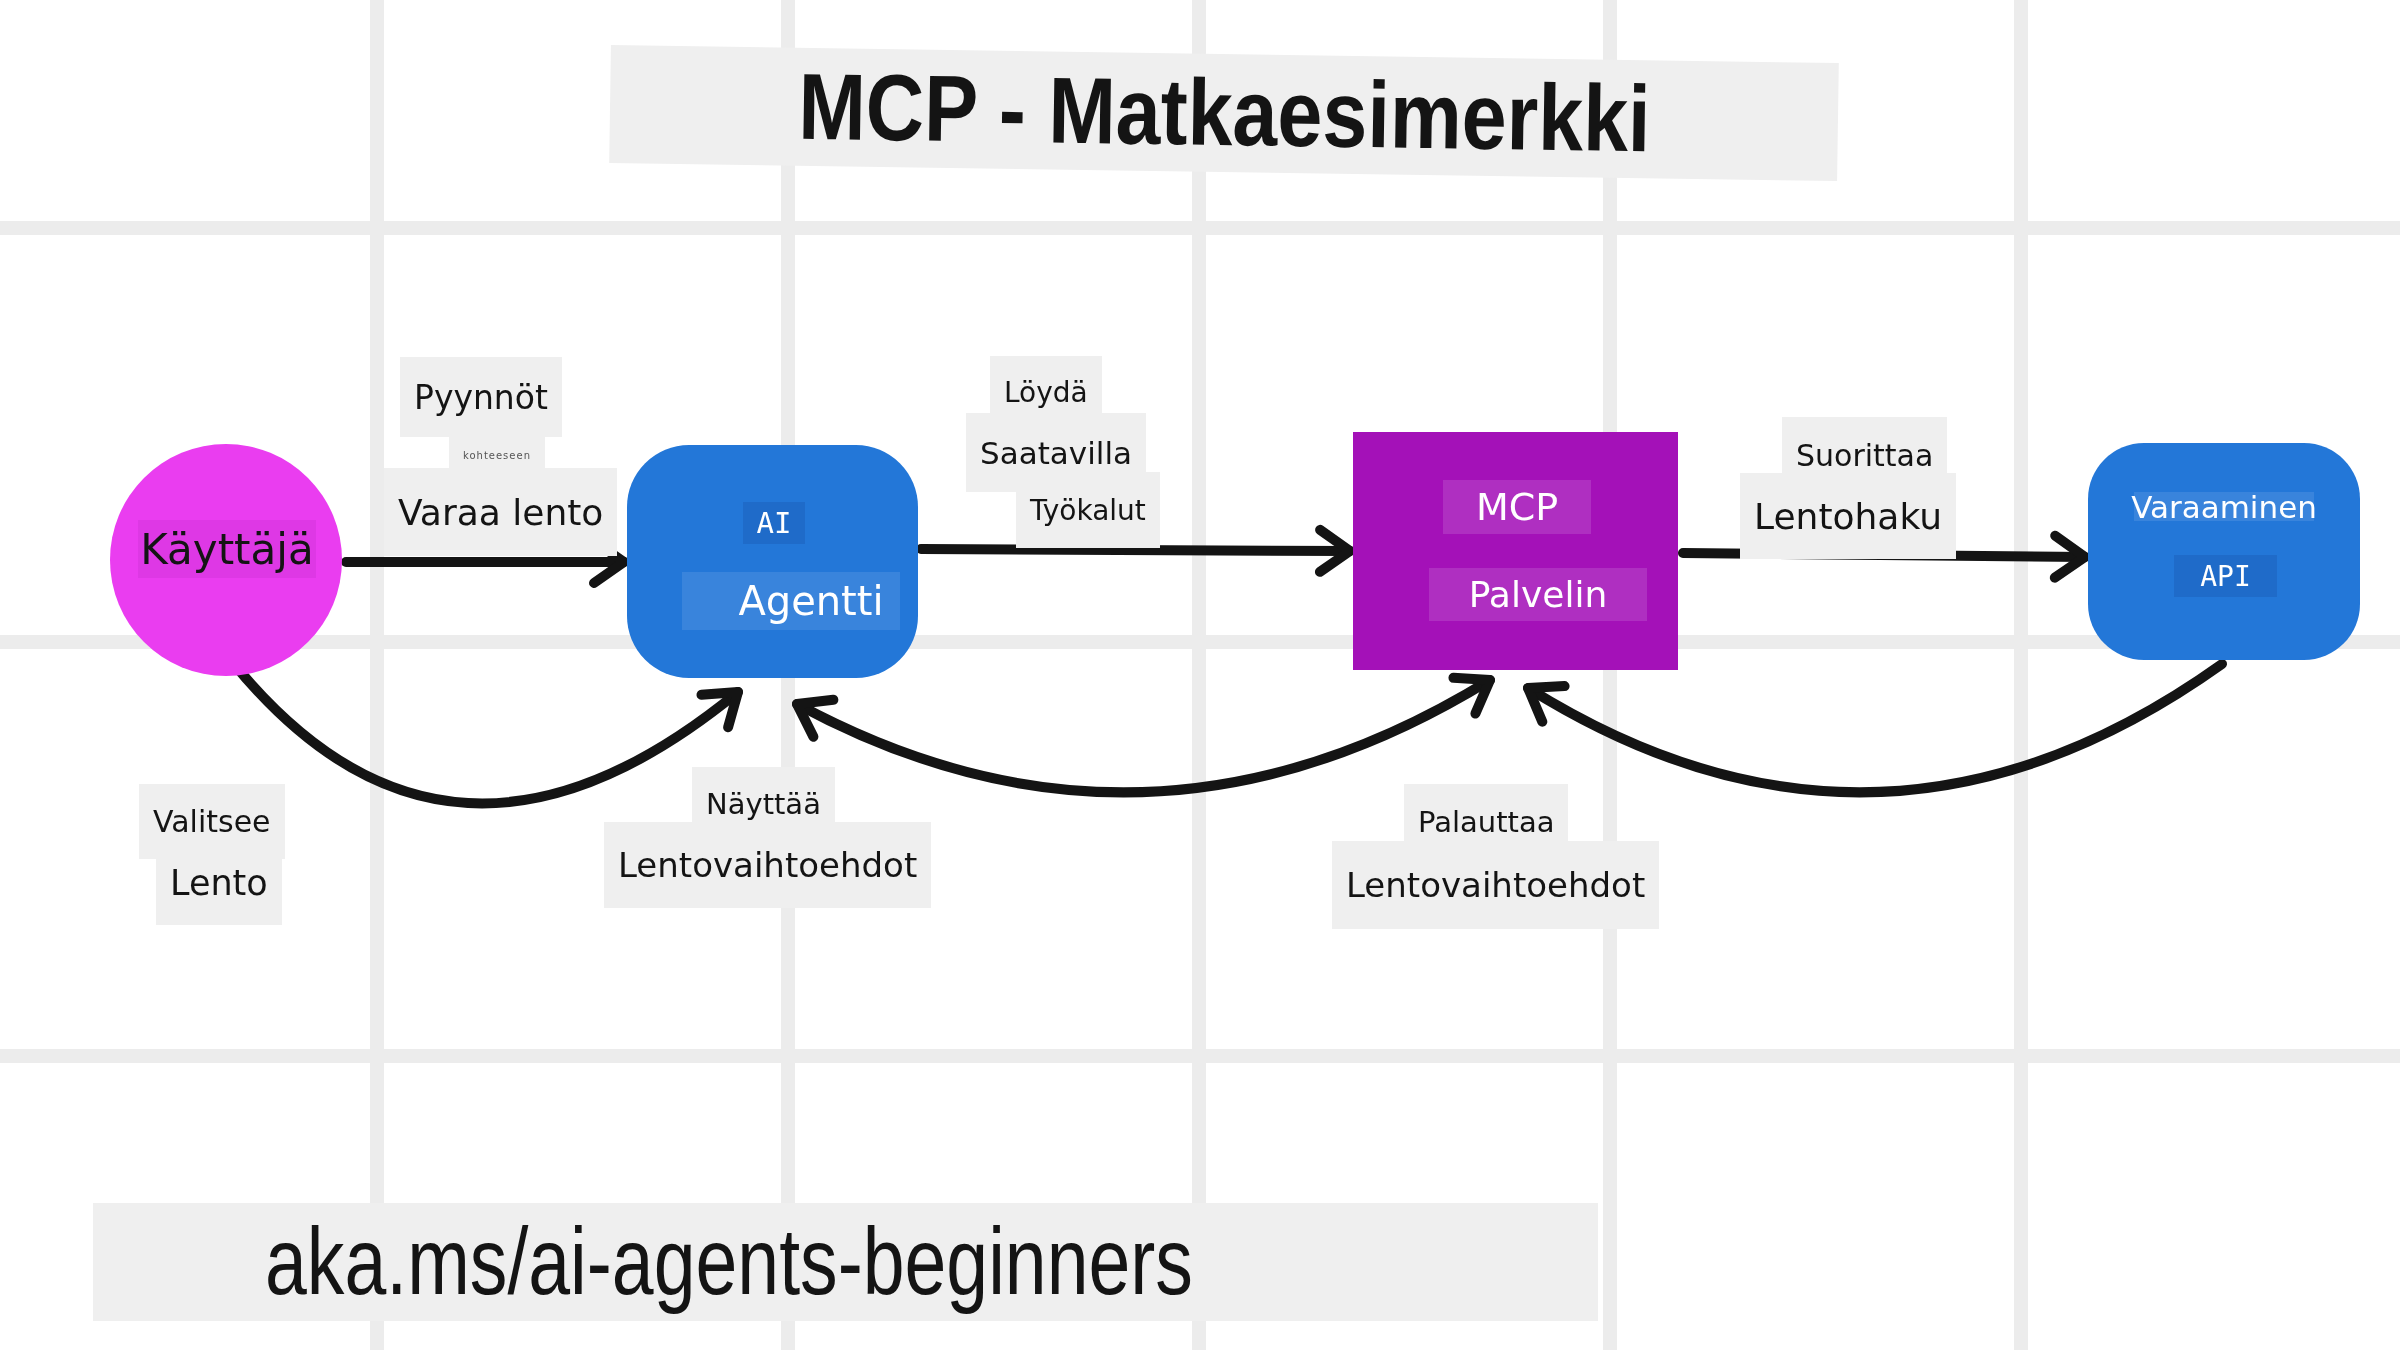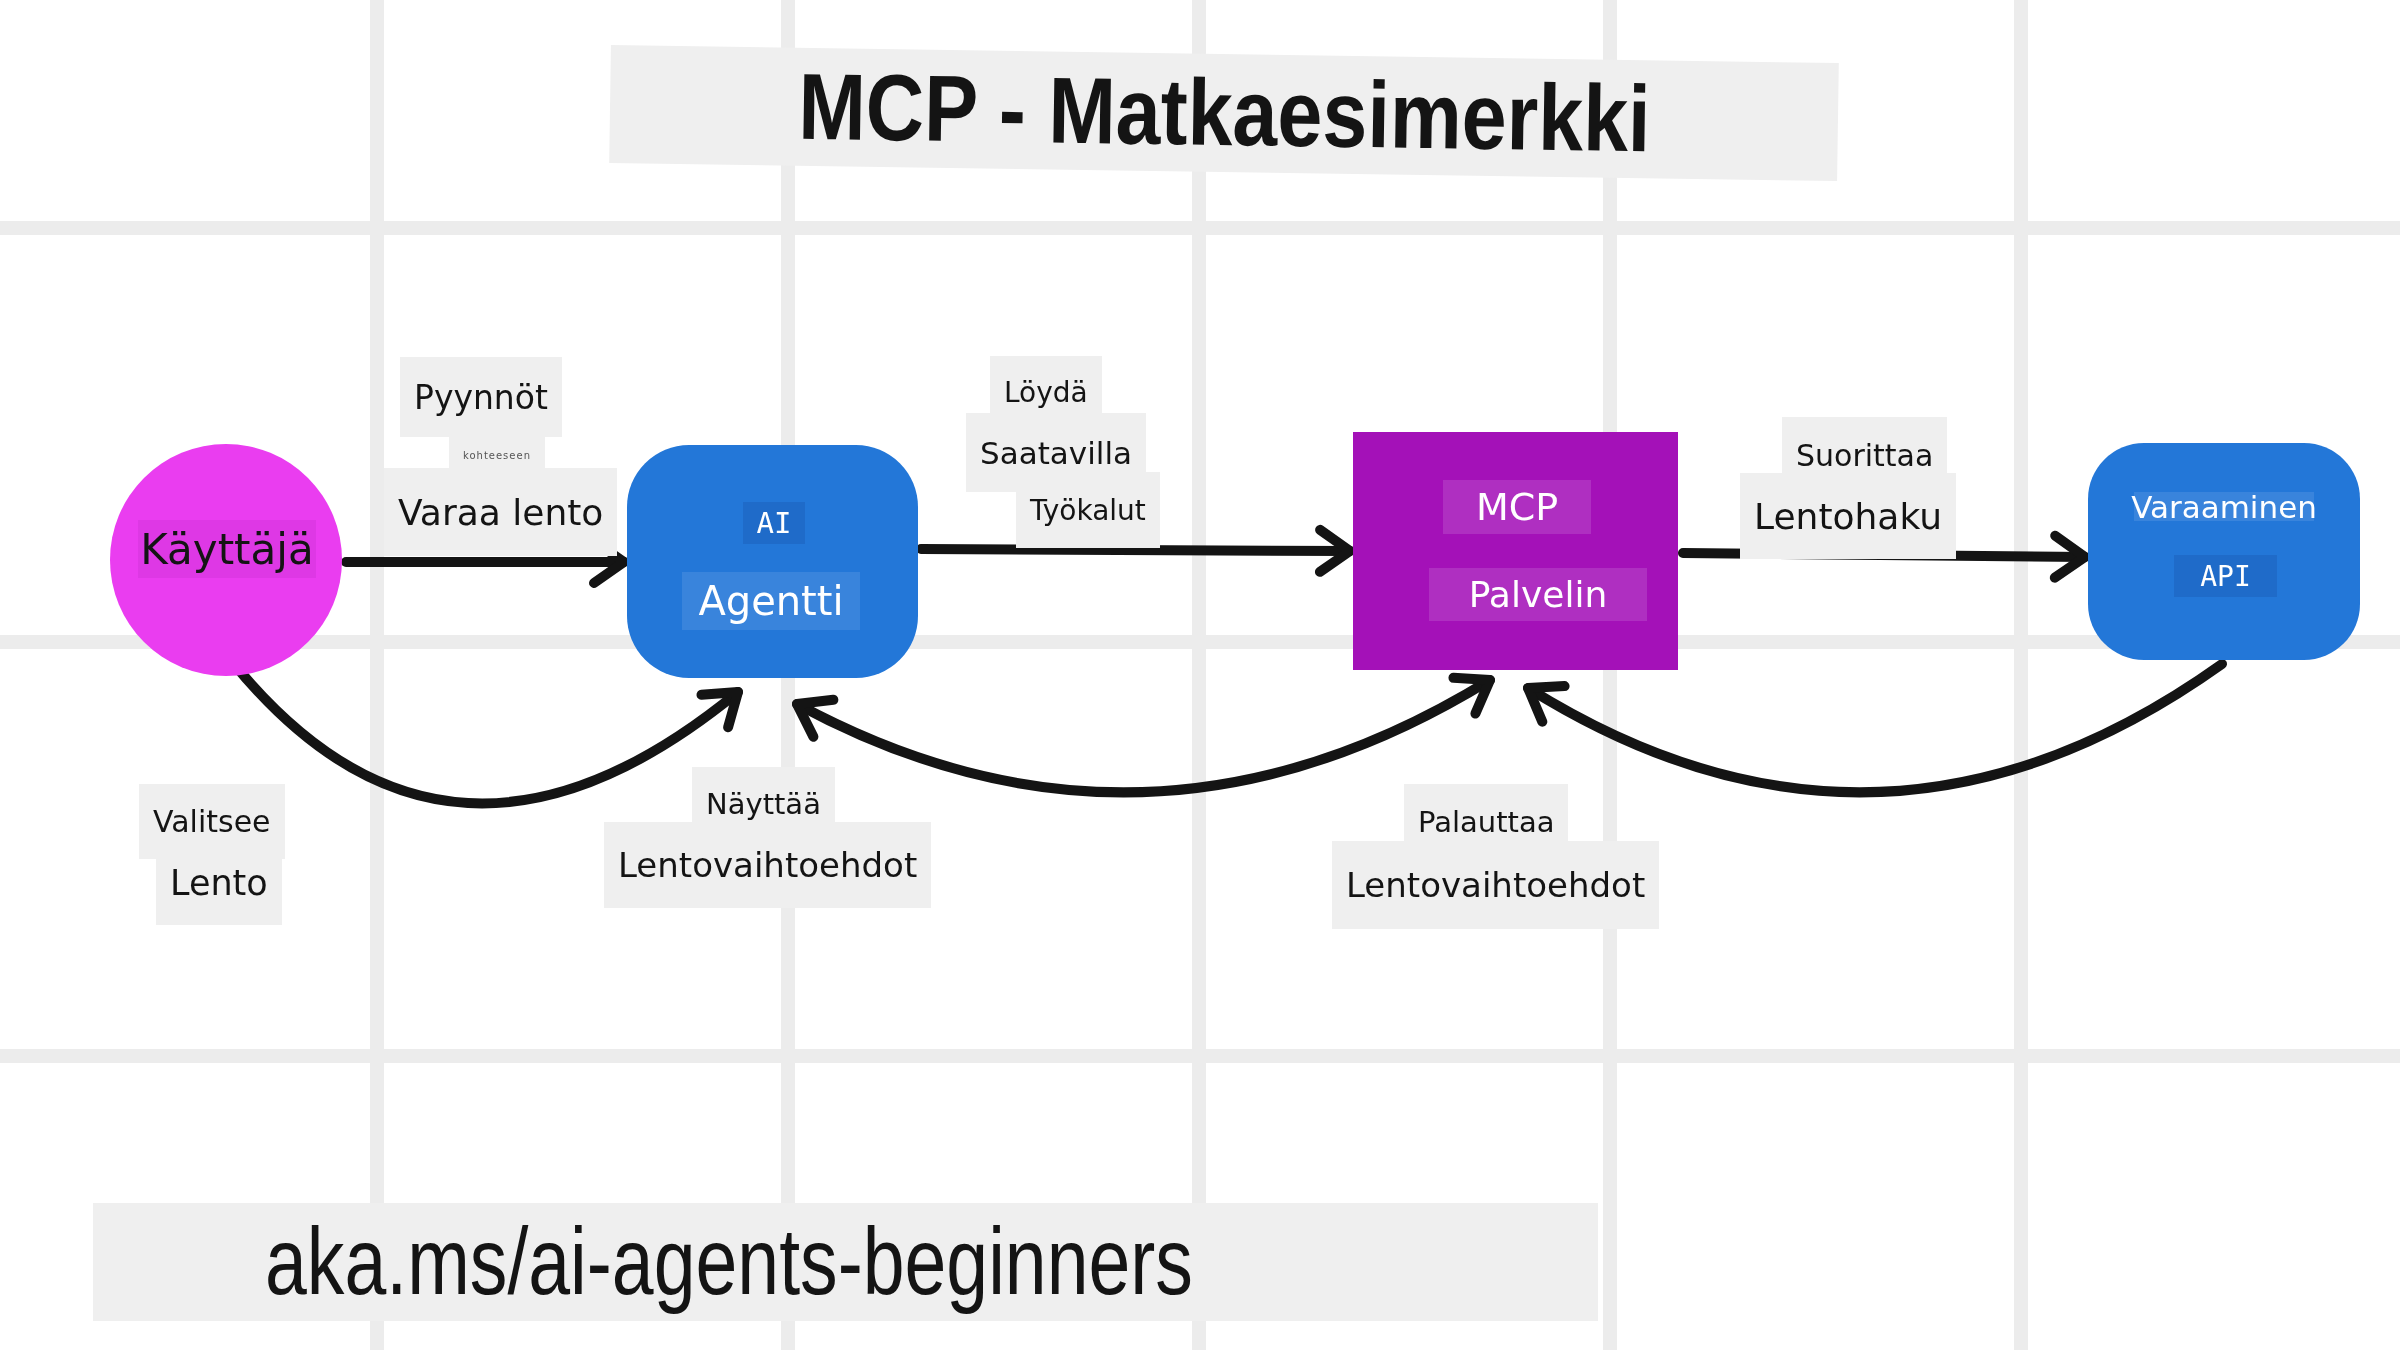--- a/index.html
+++ b/index.html
@@ -61,21 +61,21 @@
     <path class="arrow" d="M 797 704 Q 1145 892 1490 680" marker-start="url(#ahr)" marker-end="url(#ah)"></path>
     <path class="arrow" d="M 2222 664 Q 1880 908 1528 688" marker-end="url(#ah)"></path>
   </svg>
 
   <div id="node-user" class="node">
     <div class="node-chip chip-on-pink" style="left:28px;top:76px;width:178px;height:58px;font-size:42px;">Käyttäjä</div>
   </div>
 
   <div id="node-agent" class="node">
     <div class="node-chip chip-dark-blue mono" style="left:116px;top:57px;width:62px;height:42px;font-size:29px;">AI</div>
-    <div class="node-chip chip-light-blue" style="left:55px;top:127px;width:178px;height:58px;font-size:40px;">Agentti</div>
+    <div class="node-chip chip-light-blue" style="left:55px;top:127px;width:178px;height:58px;font-size:40px;padding-left:40px;">Agentti</div>
   </div>
 
   <div id="node-mcp" class="node">
     <div class="node-chip chip-light-purple" style="left:82px;top:48px;width:148px;height:54px;font-size:38px;">MCP</div>
     <div class="node-chip chip-light-purple" style="left:68px;top:136px;width:218px;height:53px;font-size:36px;">Palvelin</div>
   </div>
 
   <div id="node-api" class="node">
     <div class="node-chip chip-light-blue" style="left:46px;top:49px;width:180px;height:29px;font-size:31px;text-align:center;">Varaaminen</div>
     <div class="node-chip chip-dark-blue mono" style="left:86px;top:112px;width:103px;height:42px;font-size:28px;">API</div>

